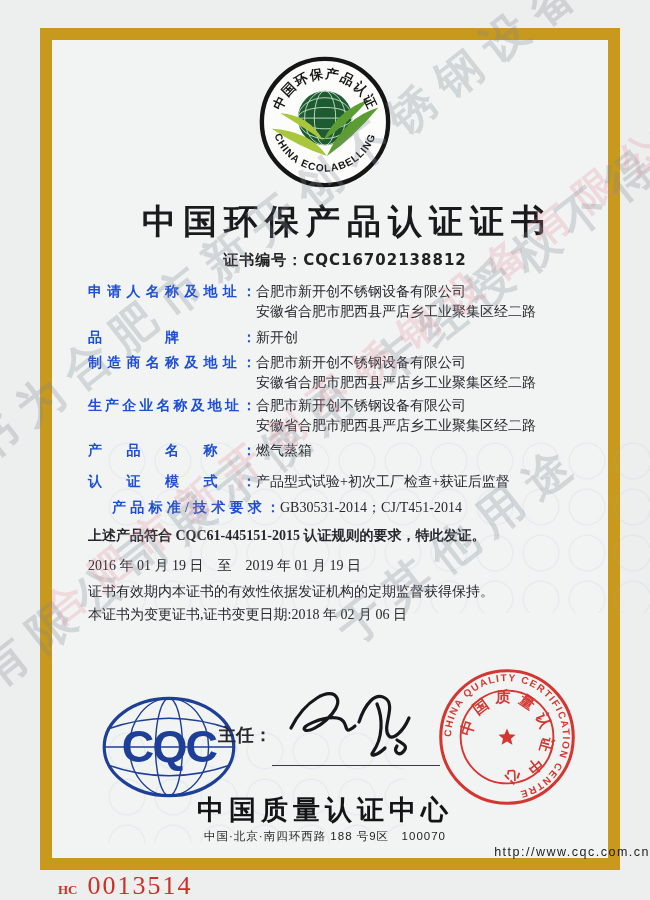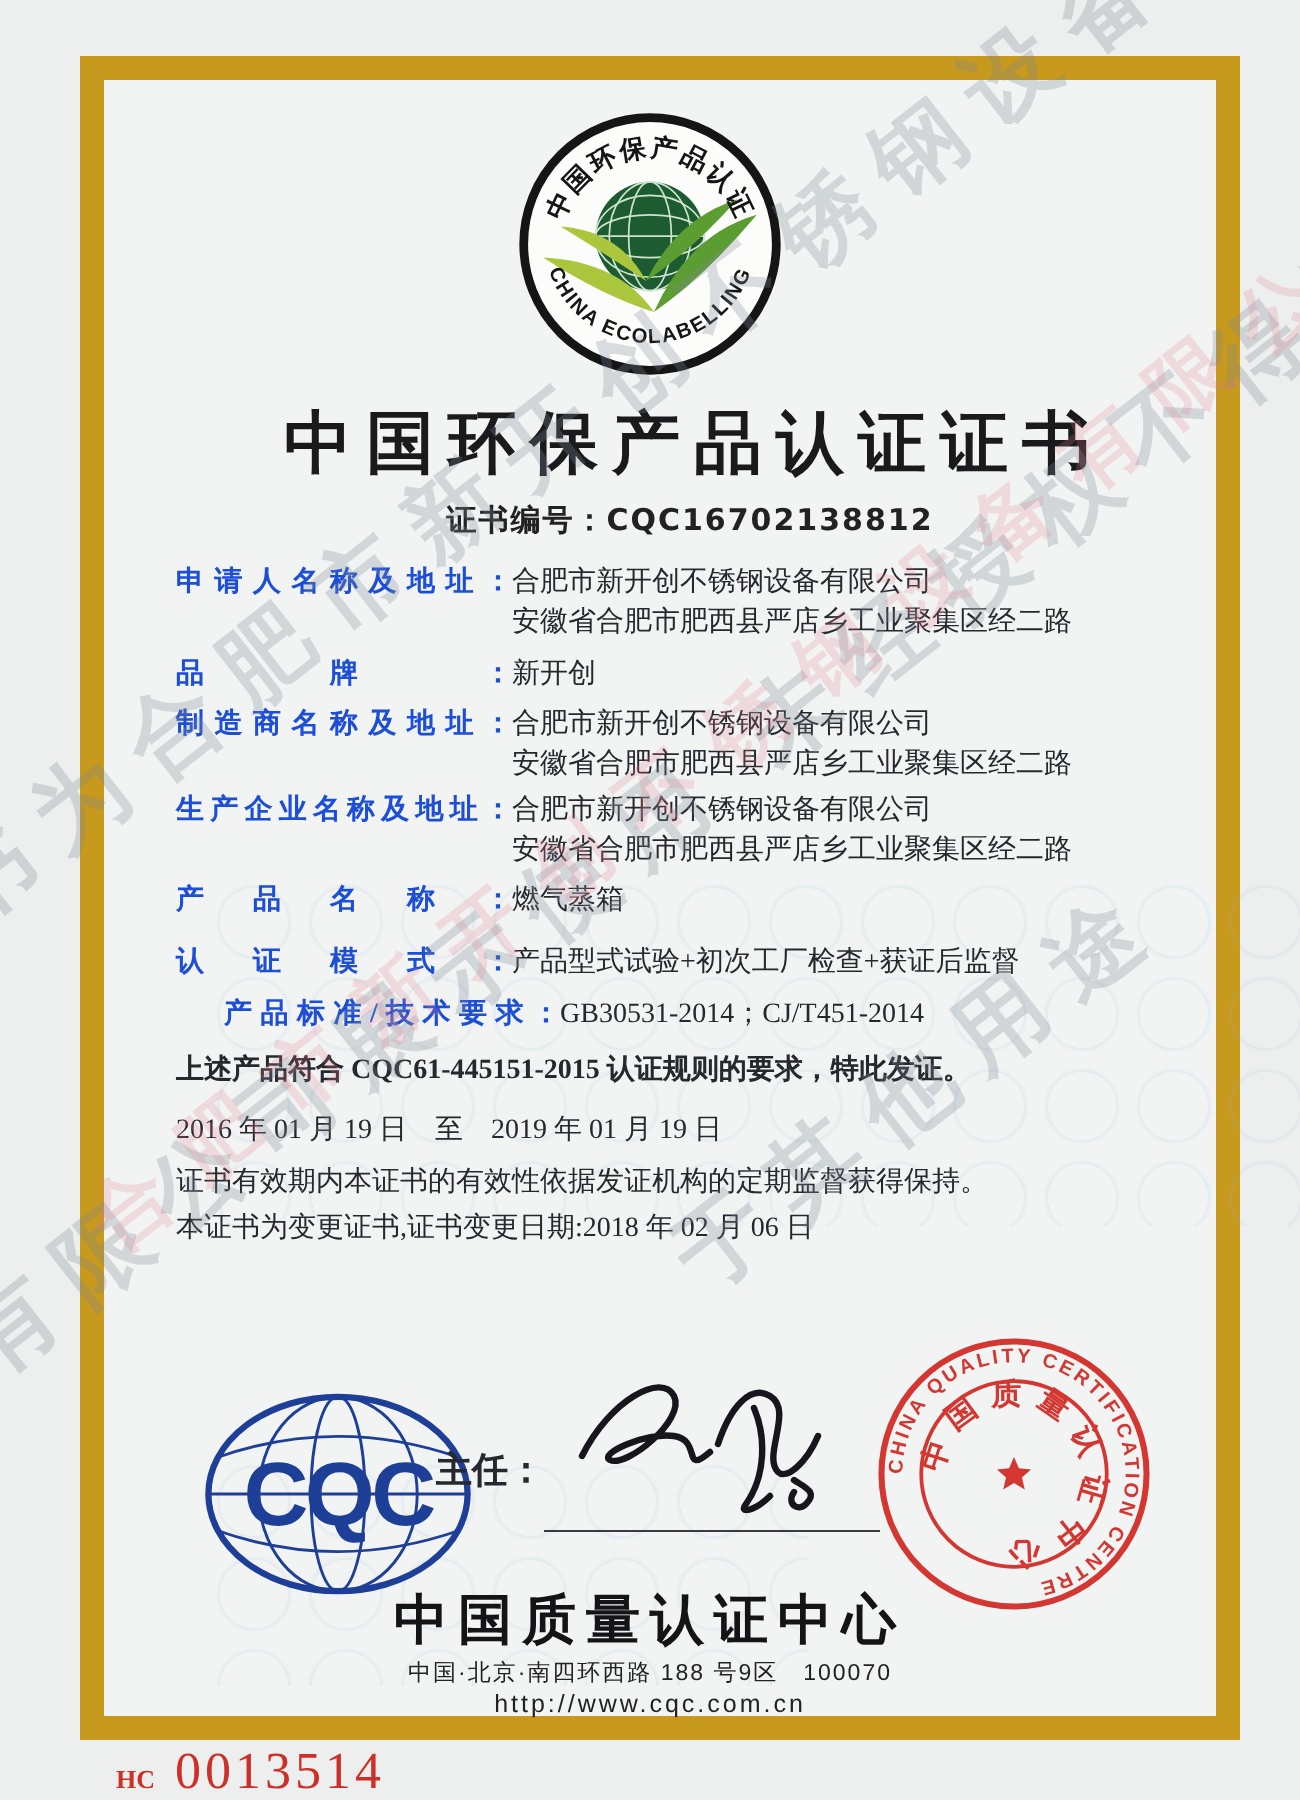--- a/index.html
+++ b/index.html
@@ -57,21 +57,21 @@
   .sign-line { position:absolute; left:272px; top:765px; width:168px; border-bottom:1.5px solid #3a3a40; }
   .signature { position:absolute; left:285px; top:678px; width:160px; height:85px; }
   .stamp { position:absolute; left:436px; top:666px; width:142px; height:142px; opacity:.92; }
 
   .org-name { position:absolute; left:0; top:792px; width:100%; text-align:center;
               font-size:27px; font-weight:bold; letter-spacing:5px; color:#141416;
               font-family:"Liberation Sans","DejaVu Sans",sans-serif; }
   .org-addr { position:absolute; left:0; top:829px; width:100%; text-align:center;
               font-size:11.5px; color:#222; letter-spacing:1px;
               font-family:"Liberation Sans","DejaVu Sans",sans-serif; }
-  .org-url  { position:absolute; left:0; top:845px; width:100%; text-align:center;
+  .org-url  { position:absolute; left:0; top:845px; width:100%; text-align:right;
               font-size:12.5px; color:#222; letter-spacing:1.5px;
               font-family:"Liberation Sans","DejaVu Sans",sans-serif; }
 
   .serial { position:absolute; left:58px; top:871px; color:#ce2f28; display:flex; align-items:baseline; gap:10px; }
   .serial .hc  { font-size:13px; font-weight:bold; font-family:"Liberation Serif",serif; }
   .serial .num { font-size:26px; letter-spacing:2px; font-family:Liberation Serif, serif;text-align:center; }
 </style>
 </head>
 <body>
 

